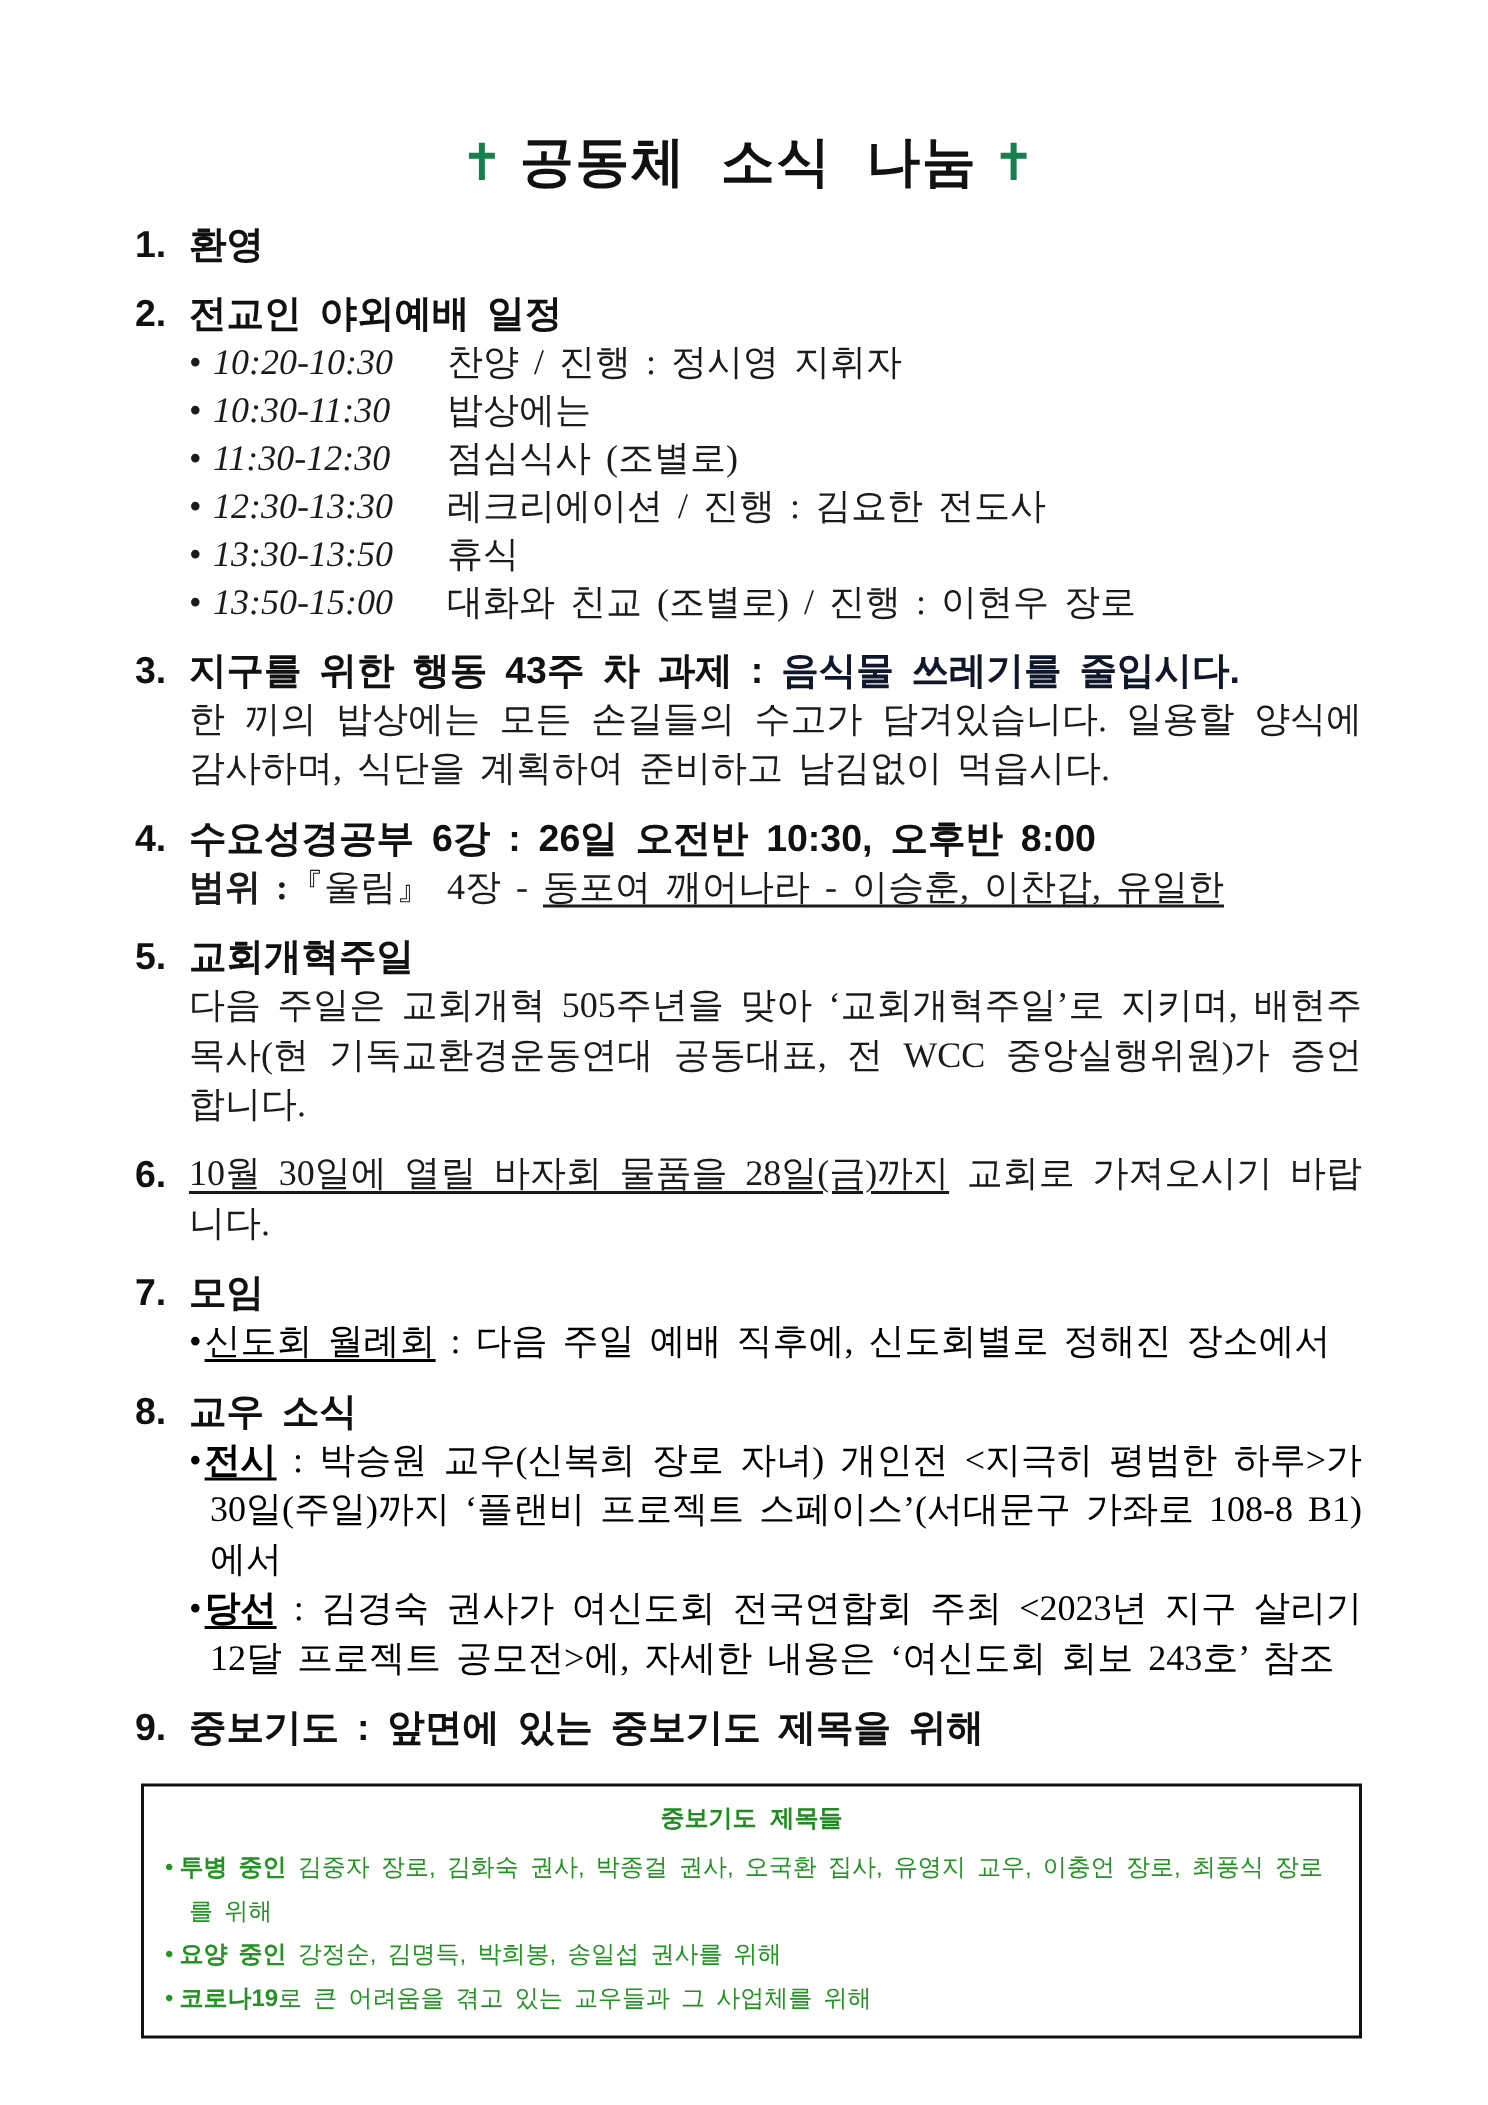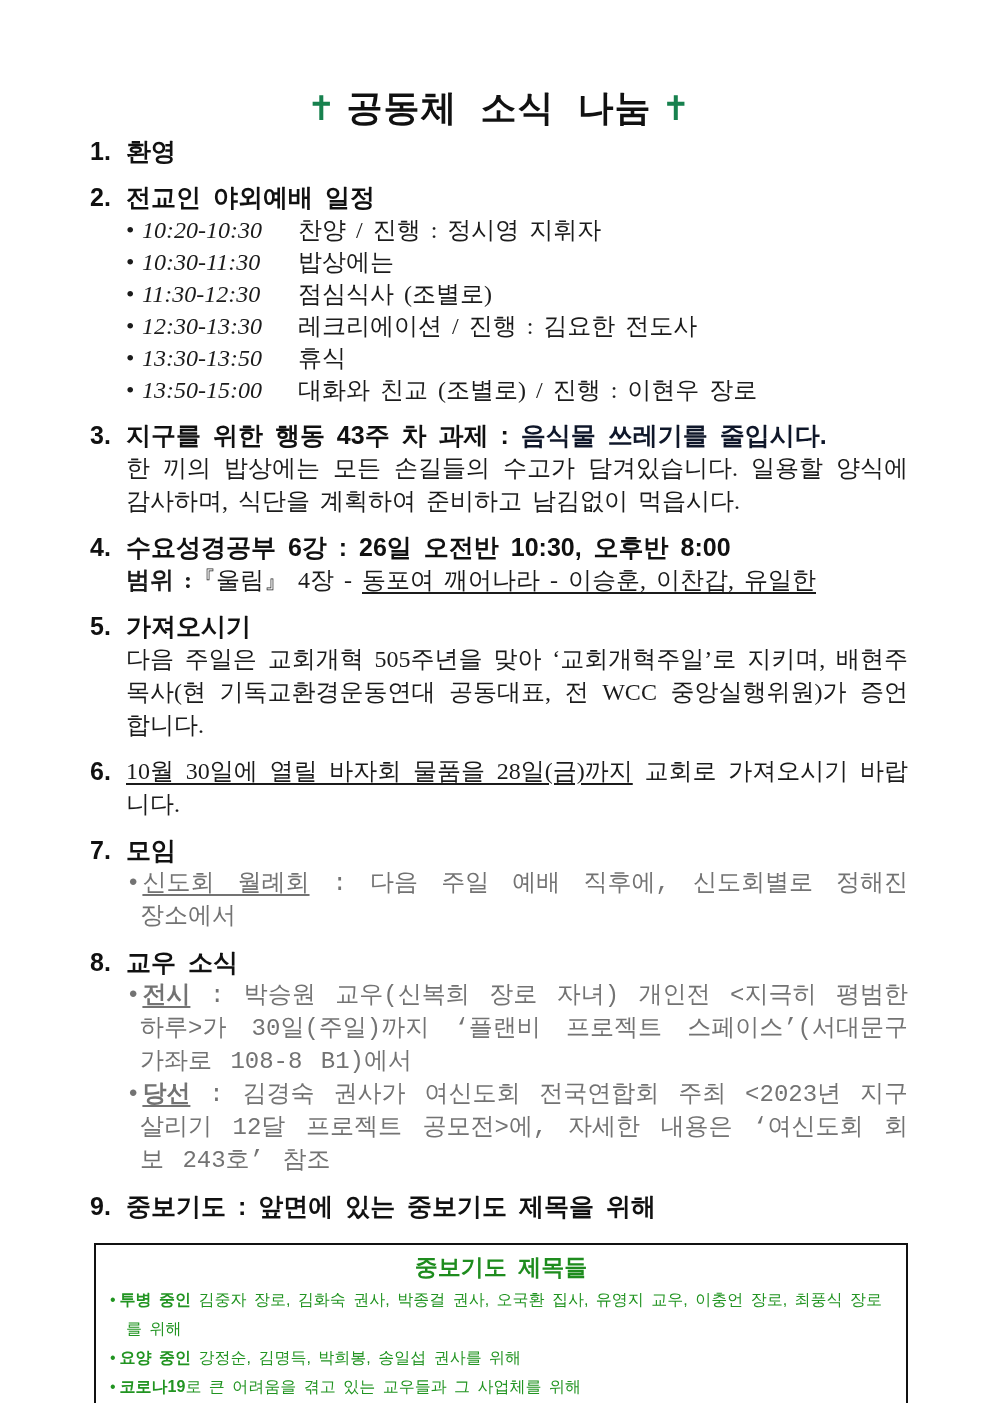--- a/index.html
+++ b/index.html
@@ -10,21 +10,21 @@
     color:#161616;
     overflow:hidden;
   }
   .page { padding:84px 84px 0 90px; }
 
   
   .doc-title {
     text-align:center;
     font-family:"Liberation Sans", "DejaVu Sans", sans-serif;
     font-size:36px; font-weight:bold; letter-spacing:1px; word-spacing:12px;
-    margin-bottom:2px; color:#111;
+    margin-bottom:14px; color:#111;
   }
   .cross { color:#17814e; font-weight:bold; font-size:34px; padding:0 10px; }
 
   
   .section { display:flex; margin-bottom:13px; }
   .num {
     flex:none; width:36px;
     font-family:"Liberation Sans", "DejaVu Sans", sans-serif;
     font-weight:bold; font-size:25px; line-height:33px; color:#111;
   }
@@ -40,34 +40,34 @@
     text-align:justify; color:#1b1b1b;
   }
   .sched-row { display:flex; font-size:24px; line-height:32px; color:#1b1b1b; }
   .sched-bullet { flex:none; width:16px; }
   .sched-time { flex:none; width:156px;font-style:italic; }
   .sched-desc { word-spacing:4px; }
   .ul { text-decoration:underline; text-underline-offset:4px; }
   .bold { font-weight:bold; }
   .bullet-line {
     font-size:24px; line-height:33px; word-spacing:4px; text-align:justify;
-    padding-left:14px; color:#737373;font-family:Liberation Mono, monospace;
+    padding-left:14px; color:#000000;
   }
   .bullet-line .bdot { margin-left:-14px; margin-right:2px; }
 
   
   .prayer-box {
     border:2px solid #111;
     margin:20px 0 0 4px;
     padding:6px 14px 10px 14px;
     color:#219421;
     font-family:"Liberation Sans", "DejaVu Sans", sans-serif;
   }
   .prayer-title {
-    text-align:center; font-weight:bold; font-size:23px; line-height:32px;
+    text-align:center; font-weight:bold; font-size:16px; line-height:32px;
     color:#1e8c1e; margin-bottom:2px; word-spacing:5px;
   }
   .prayer-item { font-size:16px; line-height:29px; word-spacing:3px; padding-left:16px; }
   .prayer-item .bdot { margin-left:-16px; margin-right:4px; }
 </style>
 </head>
 <body>
 
 <div class="page">
 
@@ -131,21 +131,21 @@
     <span class="num">4.</span>
     <div class="content">
       <div class="heading">수요성경공부 6강 : 26일 오전반 10:30, 오후반 8:00</div>
       <div class="body-text"><span class="bold">범위 :</span><span>『울림』 4장 - </span><span class="ul">동포여 깨어나라 - 이승훈, 이찬갑, 유일한</span></div>
     </div>
   </div>
 
   <div class="section">
     <span class="num">5.</span>
     <div class="content">
-      <div class="heading">가져오시기</div>
+      <div class="heading">교회개혁주일</div>
       <div class="body-text">다음 주일은 교회개혁 505주년을 맞아 ‘교회개혁주일’로 지키며, 배현주 목사(현 기독교환경운동연대 공동대표, 전 WCC 중앙실행위원)가 증언합니다.</div>
     </div>
   </div>
 
   <div class="section">
     <span class="num">6.</span>
     <div class="content">
       <div class="body-text"><span class="ul">10월 30일에 열릴 바자회 물품을 28일(금)까지</span><span> 교회로 가져오시기 바랍니다.</span></div>
     </div>
   </div>

